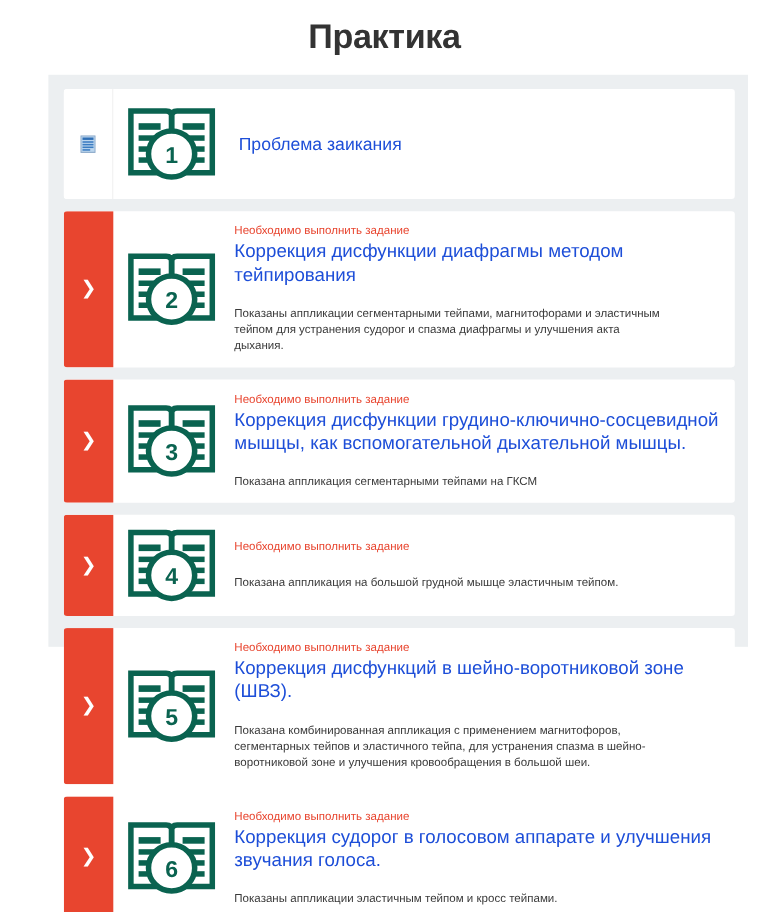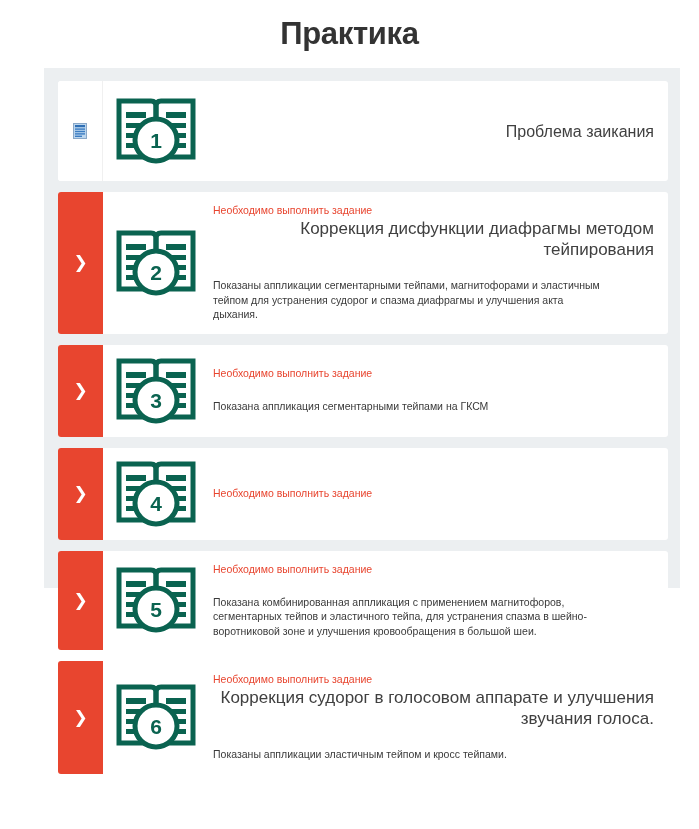--- a/index.html
+++ b/index.html
@@ -82,26 +82,25 @@
     justify-content: center;
   }
   .badge {
     color: #e8452f;
     font-size: 10.5px;
     font-weight: normal;
     line-height: 13px;
     margin-bottom: 1px;
   }
   .card-title {
-    color: #404040;
+    color: #1d4ed8;
     font-size: 17px;
     font-weight: normal;
     line-height: 21px;
     letter-spacing: 0px;
-    text-align: right;
   }
   .card-desc {
     color: #3a3a3a;
     font-size: 10.5px;
     line-height: 14.5px;
     margin-top: 18px;
     max-width: 395px;
   }
 
   
@@ -207,20 +206,21 @@
               <rect x="53" y="38" width="20" height="5"></rect>
             <rect x="13" y="48" width="20" height="5"></rect>
               <rect x="53" y="48" width="20" height="5"></rect>
           </g>
           <circle cx="43" cy="45" r="21" fill="#ffffff" stroke="#0a6350" stroke-width="5"></circle>
           <text x="43" y="53" text-anchor="middle" font-family="Liberation Sans, sans-serif" font-size="21" font-weight="bold" fill="#0a6350">3</text>
         </svg>
       </div>
       <div class="card-body">
         <div class="badge">Необходимо выполнить задание</div>
+        <div class="card-title">Коррекция дисфункции грудино-ключично-сосцевидной мышцы, как вспомогательной дыхательной мышцы.</div>
         <div class="card-desc">Показана аппликация сегментарными тейпами на ГКСМ</div>
       </div>
     </div>
 
     <div class="card">
       <div class="rail rail-red">
         <span class="chevron">❯</span>
       </div>
       <div class="medal-wrap">
         <svg class="medal" viewBox="0 0 86 72">
@@ -237,20 +237,21 @@
               <rect x="53" y="38" width="20" height="5"></rect>
             <rect x="13" y="48" width="20" height="5"></rect>
               <rect x="53" y="48" width="20" height="5"></rect>
           </g>
           <circle cx="43" cy="45" r="21" fill="#ffffff" stroke="#0a6350" stroke-width="5"></circle>
           <text x="43" y="53" text-anchor="middle" font-family="Liberation Sans, sans-serif" font-size="21" font-weight="bold" fill="#0a6350">4</text>
         </svg>
       </div>
       <div class="card-body">
         <div class="badge">Необходимо выполнить задание</div>
+        <div class="card-desc">Показана аппликация на большой грудной мышце эластичным тейпом.</div>
       </div>
     </div>
 
     <div class="card">
       <div class="rail rail-red">
         <span class="chevron">❯</span>
       </div>
       <div class="medal-wrap">
         <svg class="medal" viewBox="0 0 86 72">
           <g fill="none" stroke="#0a6350" stroke-width="5">
@@ -266,20 +267,21 @@
               <rect x="53" y="38" width="20" height="5"></rect>
             <rect x="13" y="48" width="20" height="5"></rect>
               <rect x="53" y="48" width="20" height="5"></rect>
           </g>
           <circle cx="43" cy="45" r="21" fill="#ffffff" stroke="#0a6350" stroke-width="5"></circle>
           <text x="43" y="53" text-anchor="middle" font-family="Liberation Sans, sans-serif" font-size="21" font-weight="bold" fill="#0a6350">5</text>
         </svg>
       </div>
       <div class="card-body">
         <div class="badge">Необходимо выполнить задание</div>
+        <div class="card-title">Коррекция дисфункций в шейно-воротниковой зоне (ШВЗ).</div>
         <div class="card-desc">Показана комбинированная аппликация с применением магнитофоров, сегментарных тейпов и эластичного тейпа, для устранения спазма в шейно-воротниковой зоне и улучшения кровообращения в большой шеи.</div>
       </div>
     </div>
 
     <div class="card">
       <div class="rail rail-red">
         <span class="chevron">❯</span>
       </div>
       <div class="medal-wrap">
         <svg class="medal" viewBox="0 0 86 72">

